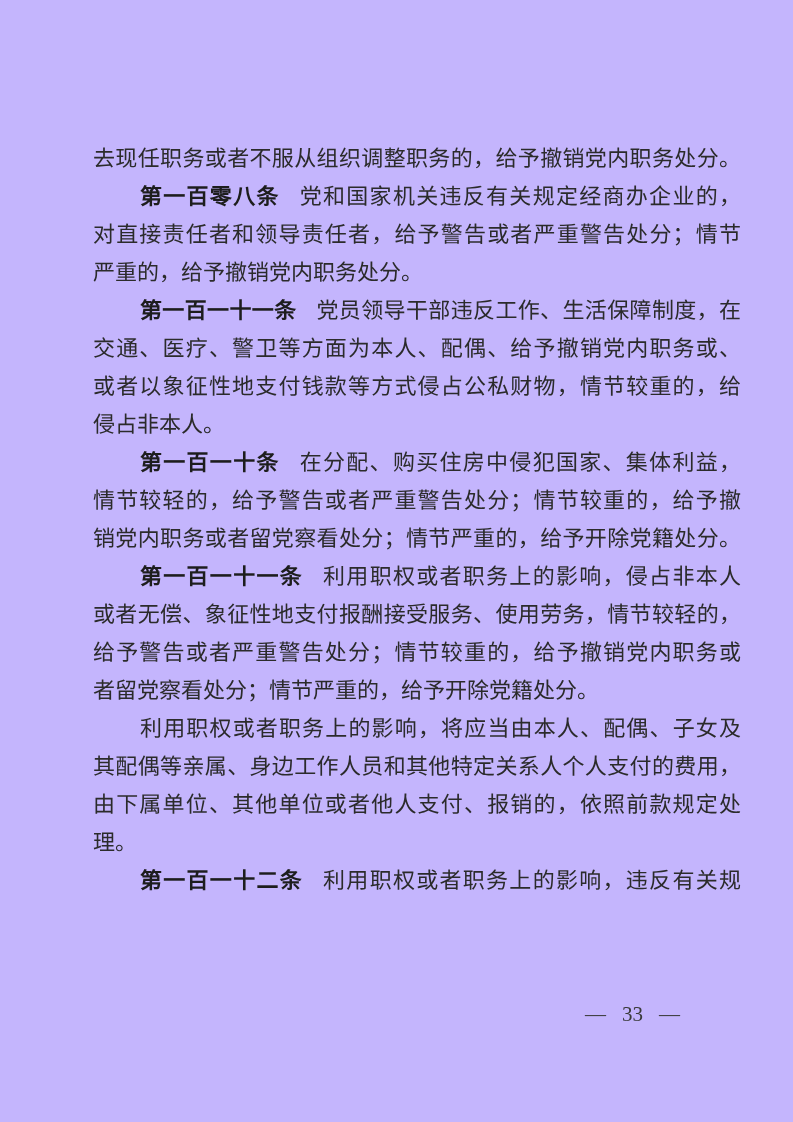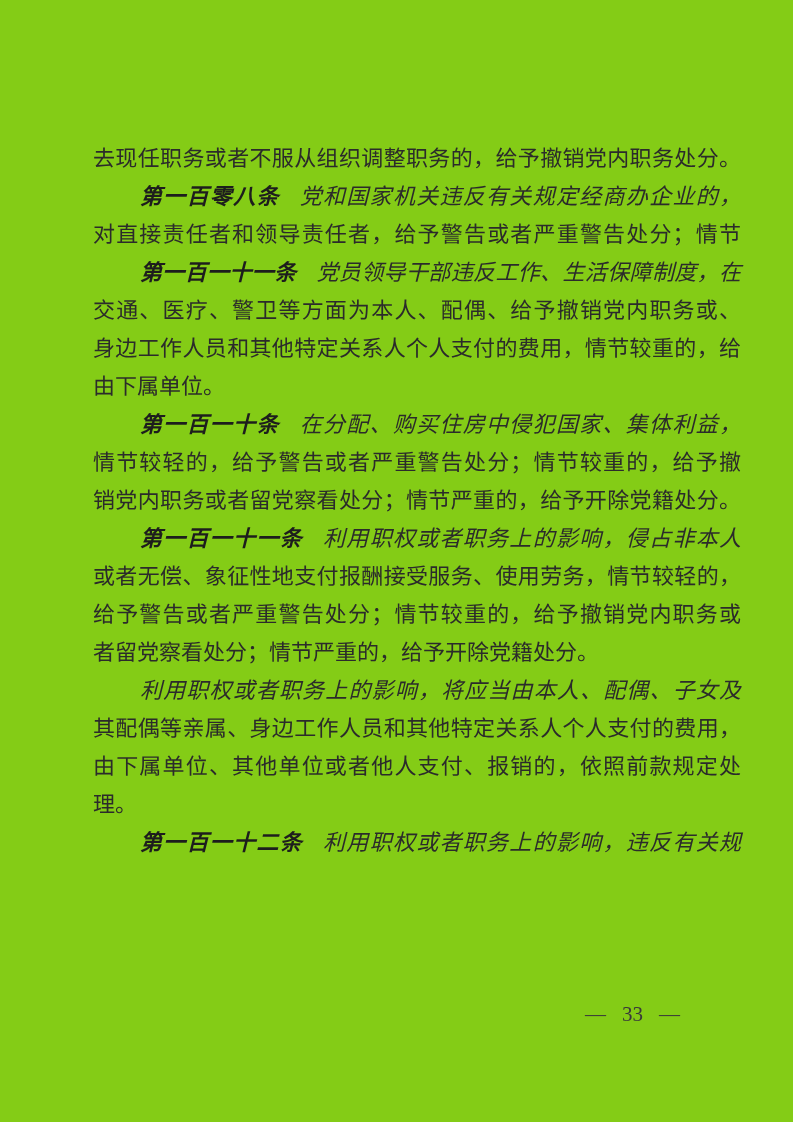--- a/index.html
+++ b/index.html
@@ -5,21 +5,21 @@
   html, body {
     margin: 0;
     padding: 0;
     background: #ffffff;
     font-family: "Liberation Serif", "DejaVu Serif", serif;
   }
   .page {
     position: relative;
     width: 793px;
     height: 1122px;
-    background: #84cc16;
+    background: #c4b5fd;
     overflow: hidden;
   }
   .text-block {
     position: absolute;
     left: 93px;
     top: 140px;
     width: 648px;
     font-size: 22px;
     line-height: 38px;
     color: #2b2b2b;
@@ -29,21 +29,20 @@
     height: 38px;
     text-align: justify;
     white-space: normal;
     word-break: keep-all;
   }
   .line.full {
     text-align-last: justify;
   }
   .line.indent {
     padding-left: 47px;
-    font-style: italic;
   }
   .term {
     font-family: "Liberation Sans", "DejaVu Sans", sans-serif;
     font-weight: 700;
     color: #1d1d1d;
     margin-right: 20px;
   }
   .footer {
     position: absolute;
     top: 1000px;
@@ -58,24 +57,25 @@
 </style>
 </head>
 <body>
 
 <div class="page">
 
   <div class="text-block" id="text-block">
       <div class="line full"><span class="body-text">去现任职务或者不服从组织调整职务的，给予撤销党内职务处分。</span></div>
       <div class="line full indent"><span class="term">第一百零八条</span><span class="body-text">党和国家机关违反有关规定经商办企业的，</span></div>
       <div class="line full"><span class="body-text">对直接责任者和领导责任者，给予警告或者严重警告处分；情节</span></div>
+      <div class="line"><span class="body-text">严重的，给予撤销党内职务处分。</span></div>
       <div class="line full indent"><span class="term">第一百一十一条</span><span class="body-text">党员领导干部违反工作、生活保障制度，在</span></div>
       <div class="line full"><span class="body-text">交通、医疗、警卫等方面为本人、配偶、给予撤销党内职务或、</span></div>
-      <div class="line full"><span class="body-text">身边工作人员和其他特定关系人个人支付的费用，情节较重的，给</span></div>
-      <div class="line"><span class="body-text">由下属单位。</span></div>
+      <div class="line full"><span class="body-text">或者以象征性地支付钱款等方式侵占公私财物，情节较重的，给</span></div>
+      <div class="line"><span class="body-text">侵占非本人。</span></div>
       <div class="line full indent"><span class="term">第一百一十条</span><span class="body-text">在分配、购买住房中侵犯国家、集体利益，</span></div>
       <div class="line full"><span class="body-text">情节较轻的，给予警告或者严重警告处分；情节较重的，给予撤</span></div>
       <div class="line full"><span class="body-text">销党内职务或者留党察看处分；情节严重的，给予开除党籍处分。</span></div>
       <div class="line full indent"><span class="term">第一百一十一条</span><span class="body-text">利用职权或者职务上的影响，侵占非本人</span></div>
       <div class="line full"><span class="body-text">或者无偿、象征性地支付报酬接受服务、使用劳务，情节较轻的，</span></div>
       <div class="line full"><span class="body-text">给予警告或者严重警告处分；情节较重的，给予撤销党内职务或</span></div>
       <div class="line"><span class="body-text">者留党察看处分；情节严重的，给予开除党籍处分。</span></div>
       <div class="line full indent"><span class="body-text">利用职权或者职务上的影响，将应当由本人、配偶、子女及</span></div>
       <div class="line full"><span class="body-text">其配偶等亲属、身边工作人员和其他特定关系人个人支付的费用，</span></div>
       <div class="line full"><span class="body-text">由下属单位、其他单位或者他人支付、报销的，依照前款规定处</span></div>

